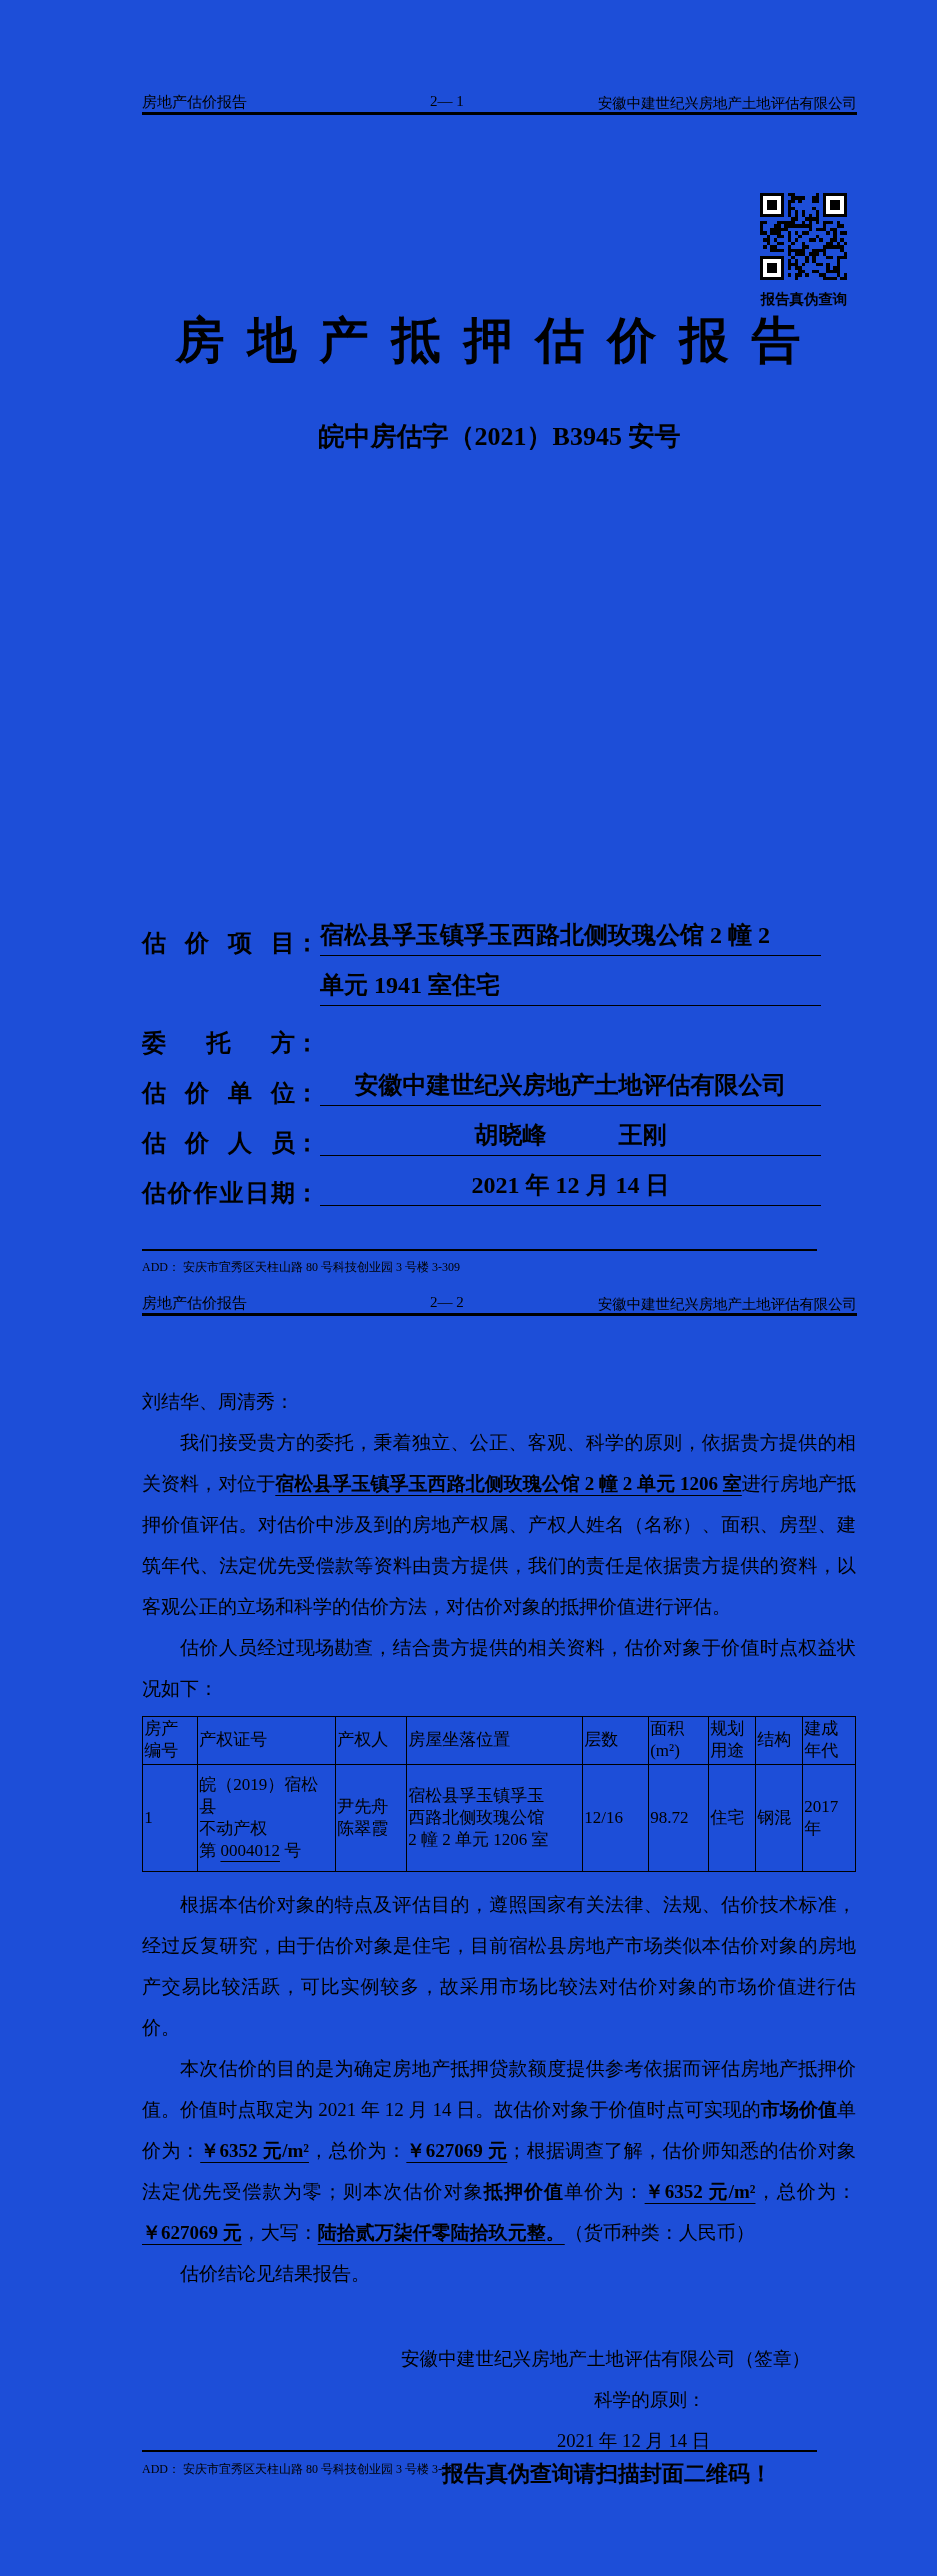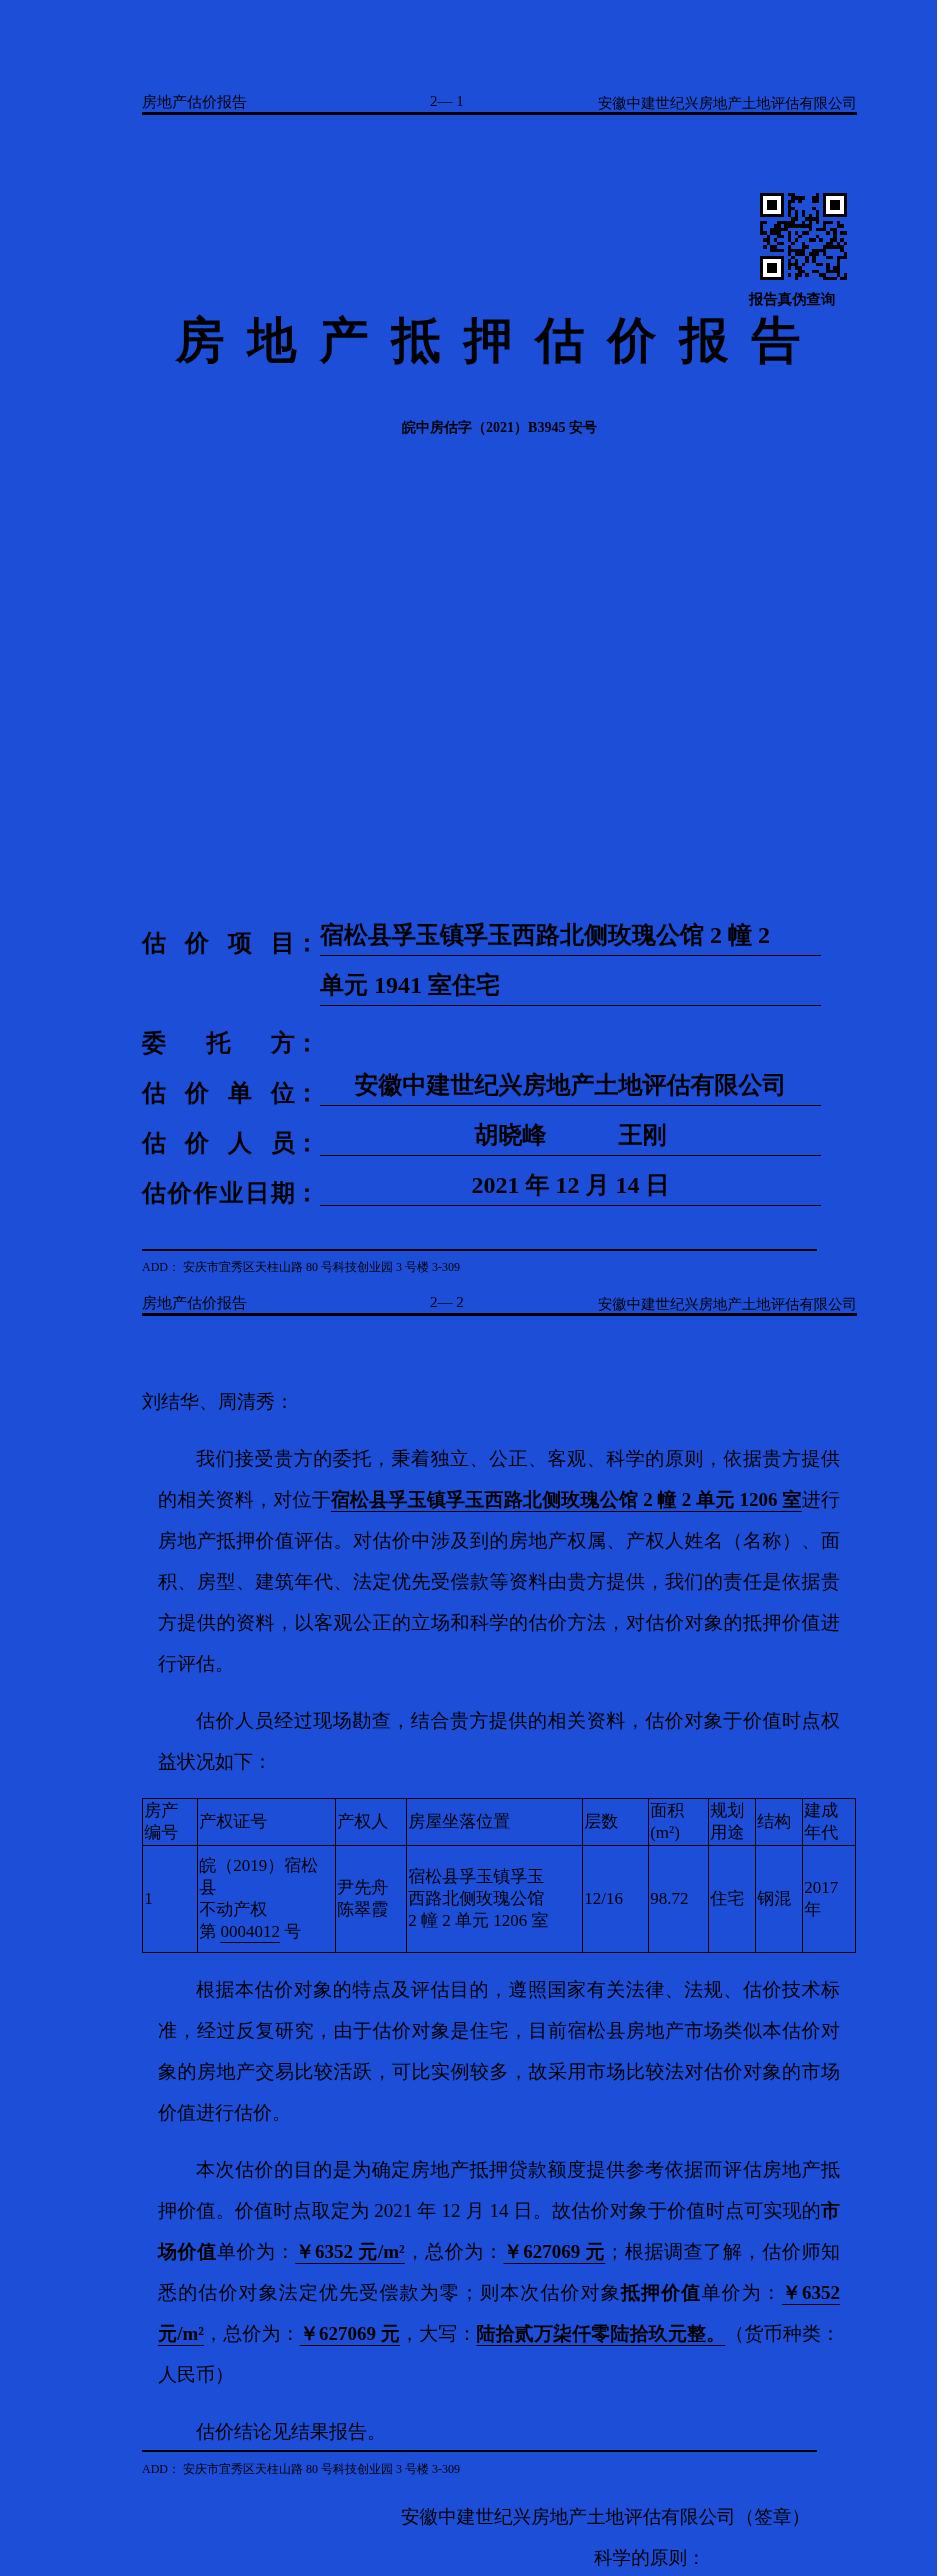--- a/index.html
+++ b/index.html
@@ -16,28 +16,28 @@
   .hdr .hc{position:absolute;left:288px;top:0;}
   .hdr .hr{position:absolute;right:0;top:0.6px;font-size:14.4px;}
   .rule{position:absolute;left:142px;width:715px;height:3px;background:#000;}
   .rule-short{width:675px;height:2.4px;}
   #hdr1{top:93px;} #rule1{top:112px;}
   #hdr2{top:1294px;} #rule2{top:1313px;}
 
   
   #qr{position:absolute;left:760px;top:193px;width:87px;height:87px;}
   #qr svg{display:block;width:87px;height:87px;}
-  #qr-caption{position:absolute;left:749px;top:290px;width:110px;
+  #qr-caption{position:absolute;left:749px;top:290px;width:110px;text-align:center;
     font-size:14.4px;font-weight:700;}
 
   
   #title1{position:absolute;left:142px;top:308px;width:715px;text-align:center;
     font-size:49px;font-weight:700;letter-spacing:23px;white-space:nowrap;}
   #report-no{position:absolute;left:142px;top:419px;width:715px;text-align:center;
-    font-size:14px;font-weight:700;}
+    font-size:26px;font-weight:700;}
 
   
   #form{position:absolute;left:142px;top:906px;width:715px;}
   .f-row{display:flex;align-items:flex-end;height:50px;}
   .f-label{width:153px;font-size:24px;font-weight:700;line-height:1.1;
     text-align:justify;text-align-last:justify;}
   .f-colon{width:25px;font-size:24px;font-weight:700;line-height:1.1;}
   .f-value{flex:1;margin-right:36px;border-bottom:1.8px solid #000;
     font-size:24px;font-weight:700;line-height:1.2;text-align:center;
     padding-bottom:5px;white-space:nowrap;}
@@ -48,21 +48,21 @@
   #p1-rule-foot{top:1249px;} #p1-addr{top:1259px;}
   #p2-rule-foot{top:2450px;} #p2-addr{top:2461px;}
 
   #title2{position:absolute;left:142px;top:1322px;width:715px;text-align:center;
     font-size:26px;font-weight:700;letter-spacing:27px;white-space:nowrap;}
 
   
   #body2{position:absolute;left:142px;top:1381px;width:714px;
     font-size:19px;line-height:41px;text-align:justify;}
   .salute{margin:0;}
-  .para{margin:16px;text-indent:38px;}
+  .para{margin:0;text-indent:38px;}
   .b{font-weight:700;}
   .u{text-decoration:underline;text-underline-offset:5.4px;text-decoration-thickness:1.2px;}
 
   
   #prop-table{border-collapse:collapse;table-layout:fixed;width:714px;
     margin:7.2px 0 12px 0;font-size:17px;line-height:22px;text-align:left;}
   #prop-table th,#prop-table td{border:1.2px solid #000;white-space:pre-line;
     padding:1.2px;vertical-align:middle;font-weight:400;overflow:hidden;}
   #prop-table thead tr{height:43px;}
   #prop-table thead th{border-bottom:1.8px solid #000;}

